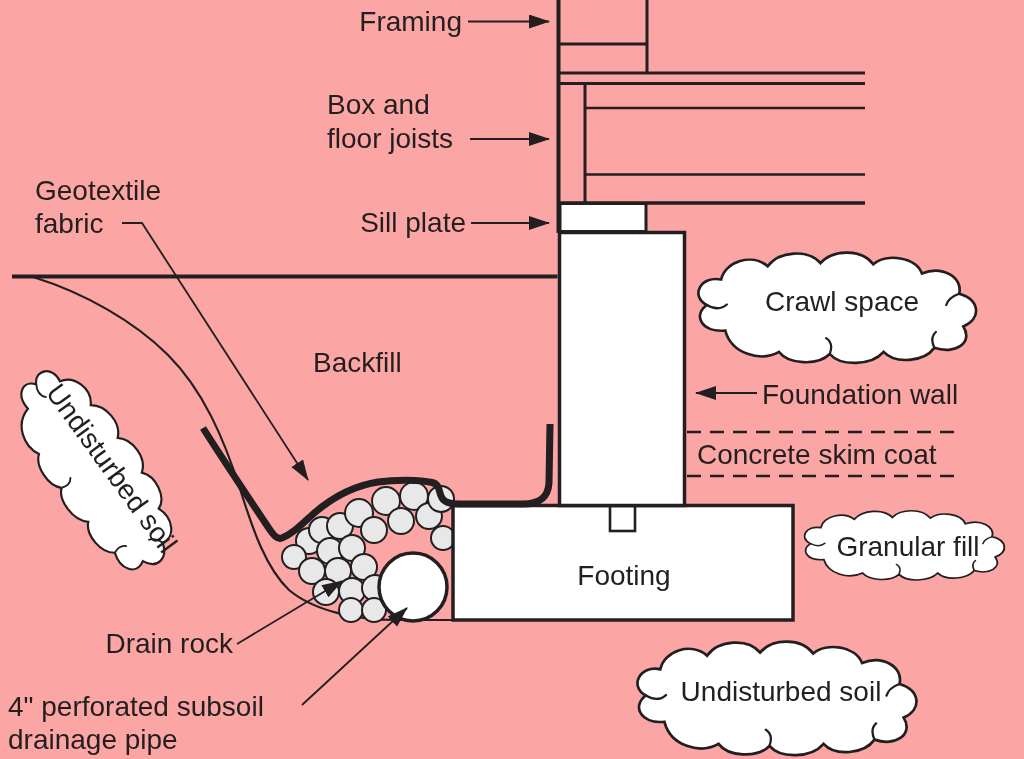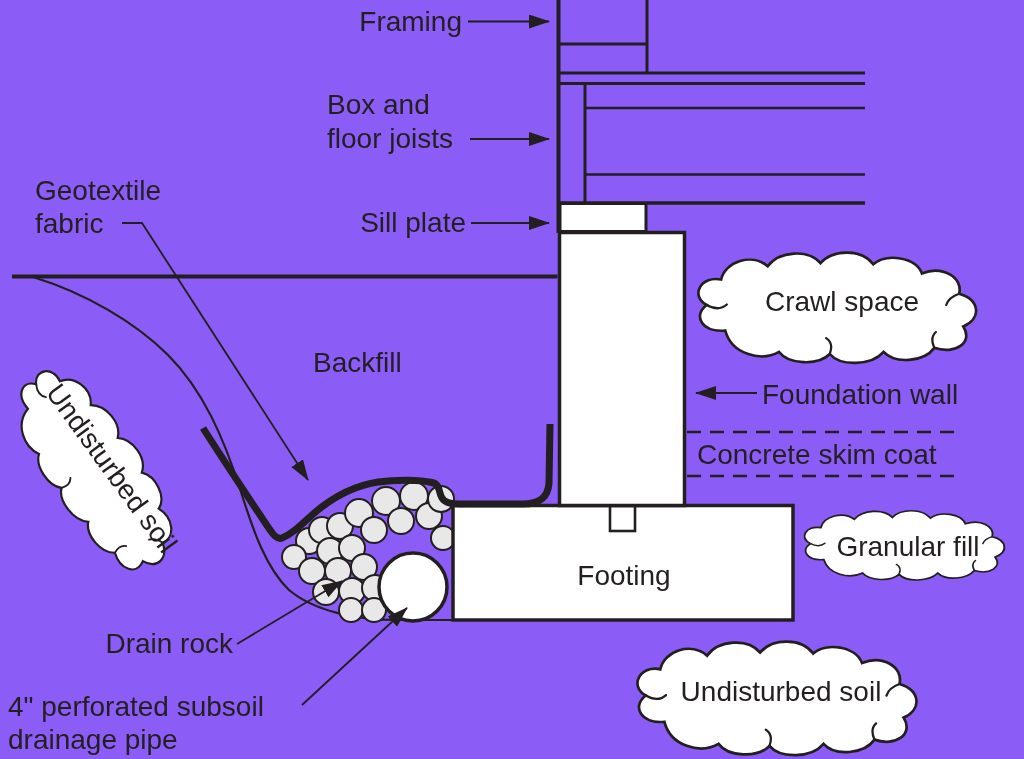--- a/index.html
+++ b/index.html
@@ -4,21 +4,21 @@
 <style>
   html, body {
     margin: 0;
     padding: 0;
     background: #ffffff;
   }
   .canvas-wrap {
     width: 1024px;
     height: 759px;
     position: relative;
-    background: #8b5cf6;
+    background: #fca5a5;
     overflow: hidden;
   }
   svg {
     display: block;
     font-family: "Liberation Sans", "DejaVu Sans", sans-serif;
   }
   .lbl {
     font-size: 28px;
     fill: #231f20;
     font-family: "Liberation Sans", "DejaVu Sans", sans-serif;

